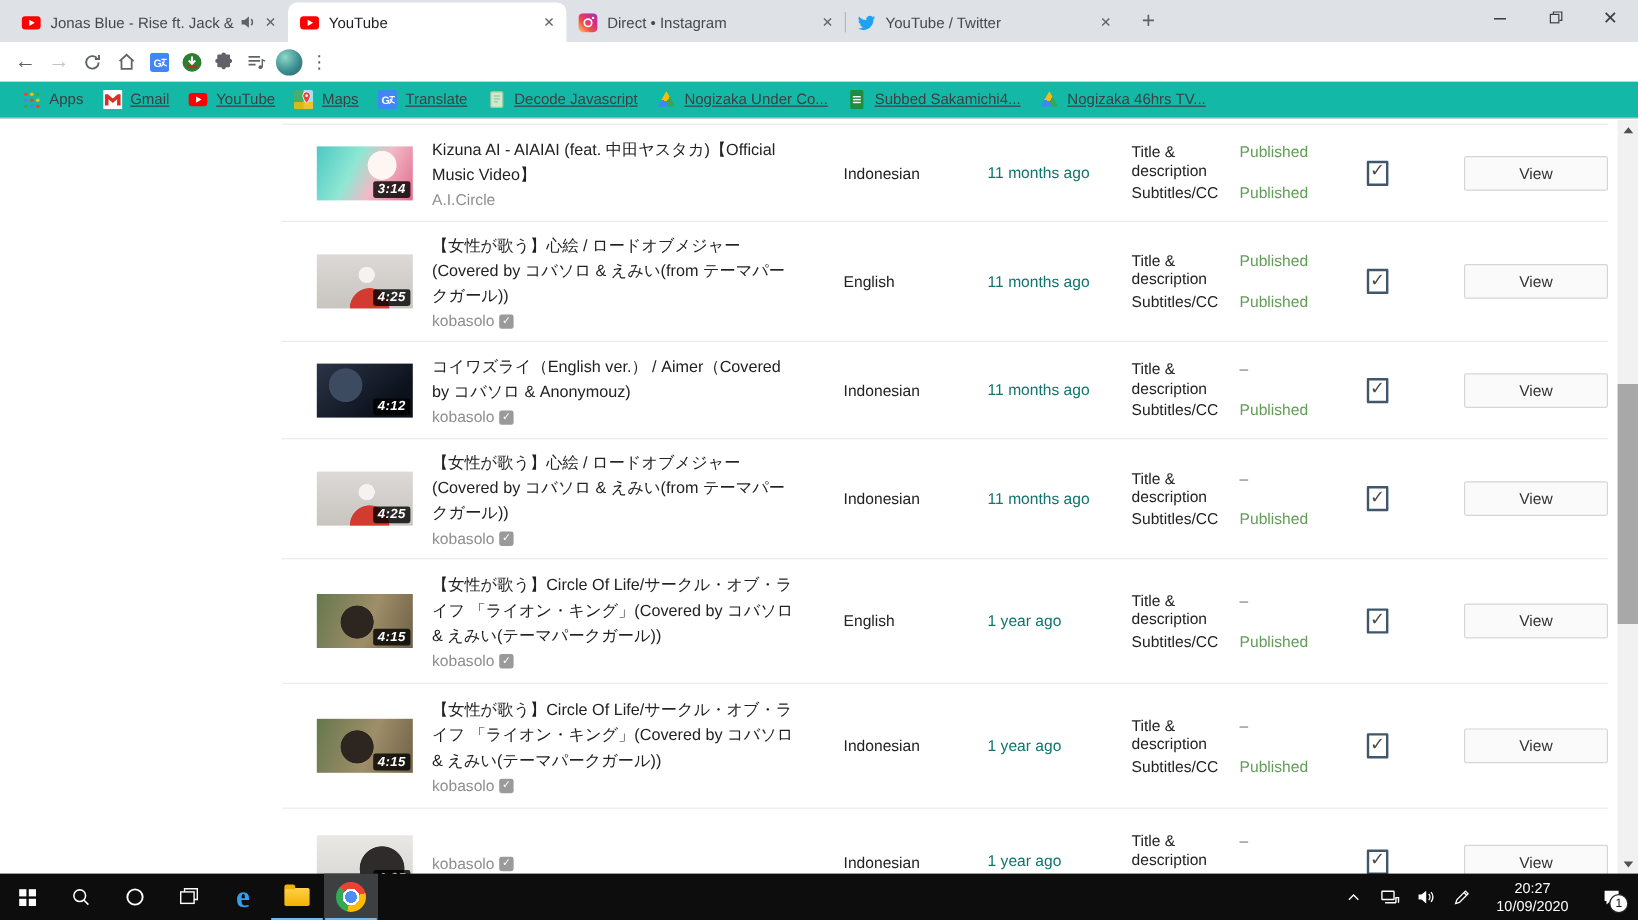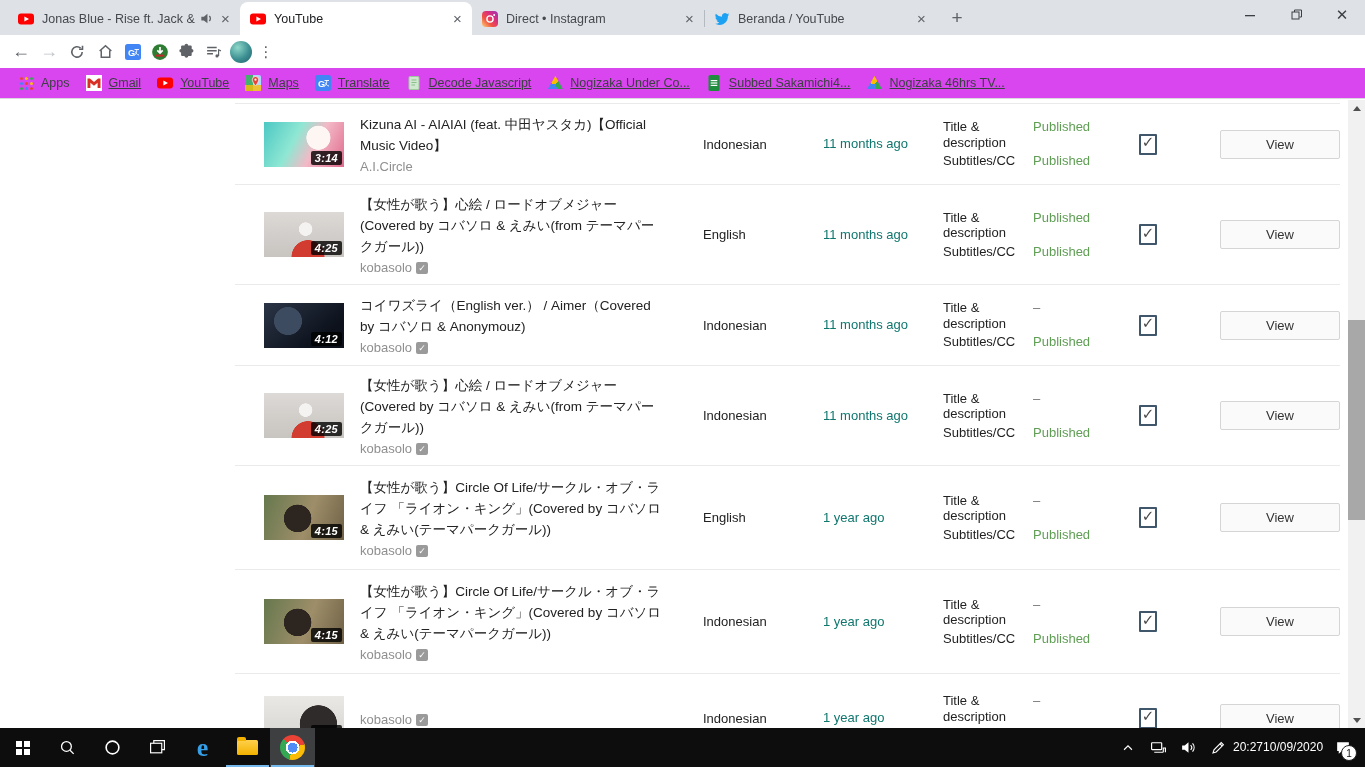--- a/index.html
+++ b/index.html
@@ -30,21 +30,21 @@
   .omnibox{flex:1;height:28px;background:#f1f3f4;border-radius:14px;display:flex;align-items:center;
     padding:0 12px;margin:0 6px;gap:9px;min-width:0;}
   .url{font-size:13.5px;color:#202124;flex:1;white-space:nowrap;overflow:hidden;}
   .star{color:#5f6368;font-size:16px;flex:none;padding-right:2px;}
   .ext{width:27px;height:27px;display:flex;align-items:center;justify-content:center;flex:none;}
   .avatar{width:22px;height:22px;border-radius:50%;flex:none;margin:0 3px;
     background:radial-gradient(circle at 35% 30%,#8fd8c9,#3c8f92 55%,#255f6b);}
   .menu3{color:#5f6368;font-size:15px;width:22px;text-align:center;flex:none;letter-spacing:0;}
 
   
-  .bookmarksbar{height:30px;background:#d946ef;border-bottom:1px solid #d8dadd;display:flex;align-items:center;
+  .bookmarksbar{height:30px;background:#14b8a6;border-bottom:1px solid #d8dadd;display:flex;align-items:center;
     padding:0 10px;font-size:12.5px;color:#3c4043;}
   .bm{display:flex;align-items:center;gap:7px;padding:0 8px;height:24px;white-space:nowrap;}
   .bm-ico{width:16px;height:16px;flex:none;display:flex;align-items:center;justify-content:center;}
   .apps-ico{width:13px;height:13px;position:relative;}
   .apps-ico::before{content:'';position:absolute;width:3px;height:3px;border-radius:50%;background:#ea4335;left:0;top:0;
     box-shadow:5px 0 0 #fbbc05,10px 0 0 #34a853,0 5px 0 #4285f4,5px 5px 0 #ea4335,10px 5px 0 #fbbc05,0 10px 0 #34a853,5px 10px 0 #4285f4,10px 10px 0 #ea4335;}
   .drive-tri{width:15px;height:14px;clip-path:polygon(50% 0,100% 92%,0 92%);
     background:conic-gradient(from 160deg at 50% 58%,#4285f4 0 120deg,#fbbc04 120deg 240deg,#34a853 240deg 360deg);}
 
   
@@ -96,21 +96,21 @@
   .edge-e{font-size:26px;font-weight:bold;color:#359fe8;font-family:"Liberation Serif",serif;line-height:1;}
   .folder{width:21px;height:15px;background:linear-gradient(#ffd04c,#f3b200);border-radius:1.5px;position:relative;}
   .folder::before{content:'';position:absolute;top:-3px;left:0;width:9px;height:4px;background:#f3b200;border-radius:2px 2px 0 0;}
   .chrome-ball{width:25px;height:25px;border-radius:50%;
     background:radial-gradient(circle,#4e8df5 0 5px,#fff 5px 7px,rgba(0,0,0,0) 7px),
     conic-gradient(from -45deg,#ea4335 0 120deg,#fbbc05 120deg 240deg,#34a853 240deg 360deg);}
   .win-ico{width:14px;height:14px;position:relative;}
   .win-ico::before{content:'';position:absolute;width:6px;height:6px;background:#fff;left:0;top:0;box-shadow:8px 0 0 #fff,0 8px 0 #fff,8px 8px 0 #fff;}
   .tb-right{margin-left:auto;display:flex;align-items:stretch;}
   .tray{width:30px;display:flex;align-items:center;justify-content:center;flex:none;}
-  .clock{width:88px;display:flex;align-items:center;justify-content:space-between;font-size:12px;line-height:15px;flex:none;}
+  .clock{width:88px;display:flex;flex-direction:column;align-items:center;justify-content:center;font-size:12px;line-height:15px;flex:none;}
   .notif{width:44px;display:flex;align-items:center;justify-content:center;position:relative;flex:none;}
   .notif-badge{position:absolute;right:8px;bottom:6px;width:14px;height:14px;border-radius:50%;background:#fff;
     border:1px solid #222;color:#111;font-size:10px;display:flex;align-items:center;justify-content:center;}
 </style>
 </head>
 <body>
 
 <div class="window">
 
   <div class="tabstrip">
@@ -164,21 +164,21 @@
 
     <span class="tab-close">×</span>
   </div>
 
   <div class="tab">
     <span class="fav">
             <svg width="16" height="16" viewBox="0 0 24 24" fill="#1da1f2">
               <path d="M23 5.3c-.8.36-1.66.6-2.56.71a4.48 4.48 0 0 0 1.96-2.47 8.9 8.9 0 0 1-2.83 1.08 4.46 4.46 0 0 0-7.6 4.07A12.66 12.66 0 0 1 2.78 4.1a4.46 4.46 0 0 0 1.38 5.95 4.4 4.4 0 0 1-2.02-.56v.06a4.46 4.46 0 0 0 3.58 4.37 4.5 4.5 0 0 1-2.01.08 4.47 4.47 0 0 0 4.17 3.1A8.95 8.95 0 0 1 1.3 18.9a12.62 12.62 0 0 0 6.84 2c8.2 0 12.7-6.8 12.7-12.7v-.58A9 9 0 0 0 23 5.3z"></path>
             </svg>
           </span>
-    <span class="tab-label">Beranda / YouTube</span>
+    <span class="tab-label">YouTube / Twitter</span>
 
     <span class="tab-close">×</span>
   </div>
 </div>
     <span class="newtab">+</span>
     <div class="wincontrols">
       <span class="wc">
         <svg width="12" height="12" viewBox="0 0 12 12">
             <rect x="1" y="6" width="10" height="1.3" fill="#3c4043"></rect>
           </svg>

